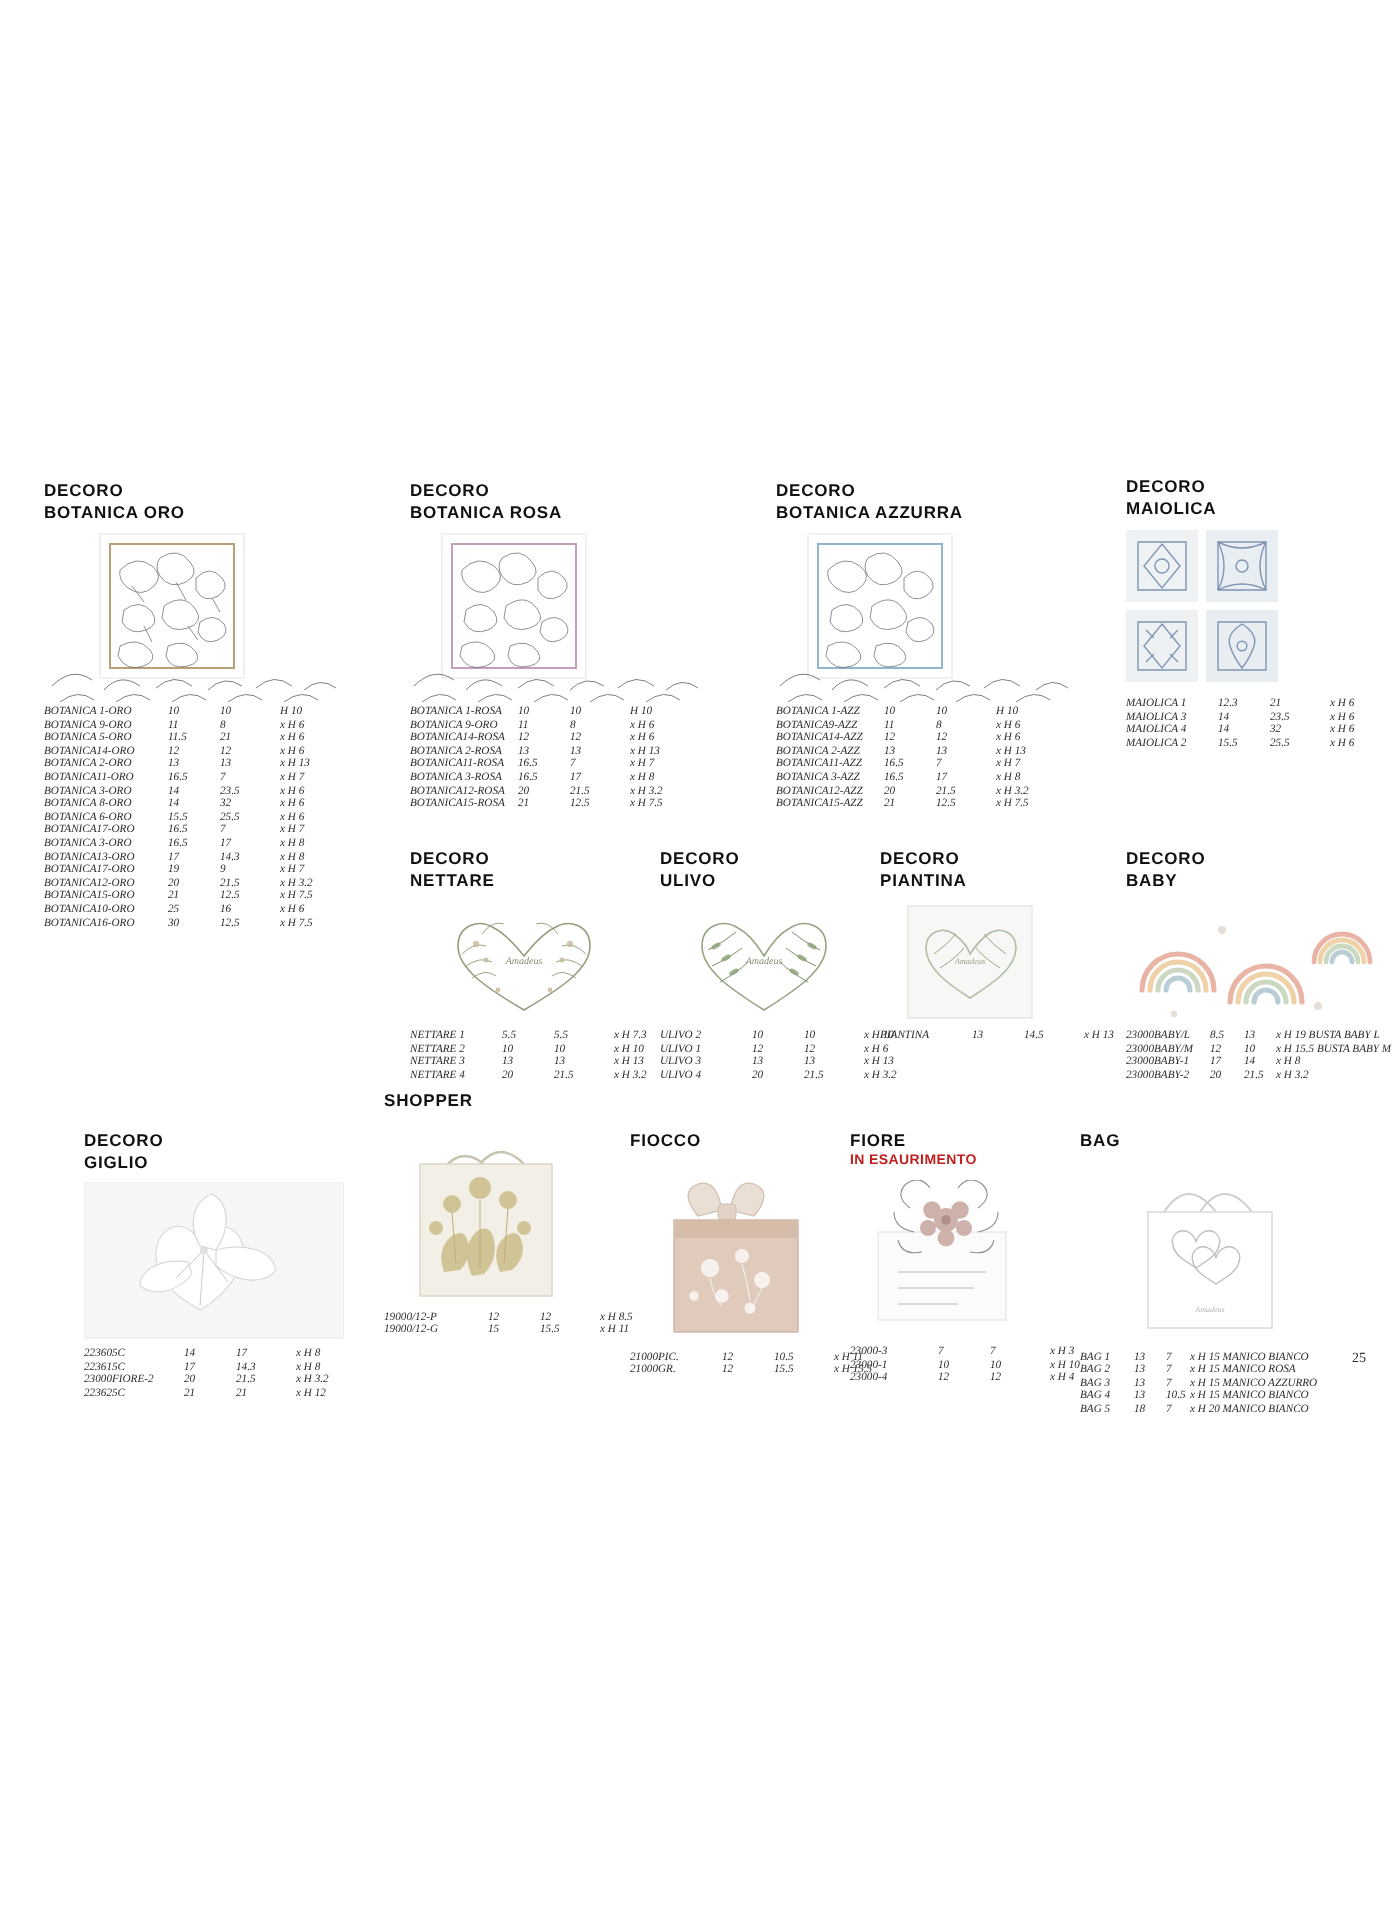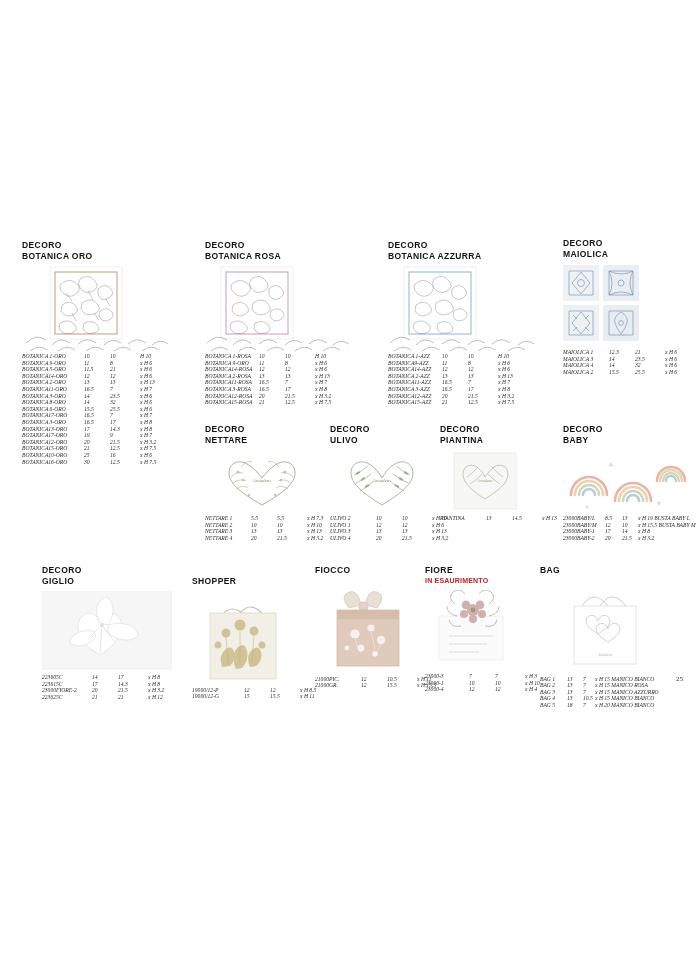--- a/index.html
+++ b/index.html
@@ -374,21 +374,21 @@
       </svg>
     </div>
     <div class="specs wide2" style="margin-top:3px;">
       <span class="row"><span class="c1" style="width:50px">223605C</span><span class="c2">14</span><span class="c3">17</span><span class="c4">x H 8</span></span>
       <span class="row"><span class="c1" style="width:50px">223615C</span><span class="c2">17</span><span class="c3">14.3</span><span class="c4">x H 8</span></span>
       <span class="row"><span class="c1" style="width:50px">23000FIORE-2</span><span class="c2">20</span><span class="c3">21.5</span><span class="c4">x H 3.2</span></span>
       <span class="row"><span class="c1" style="width:50px">223625C</span><span class="c2">21</span><span class="c3">21</span><span class="c4">x H 12</span></span>
     </div>
   </div>
 
-  <div class="block" style="left:192px; top:576px; width:115px;">
+  <div class="block" style="left:192px; top:545px; width:115px;">
     <div class="blk-title">
       <span>SHOPPER</span>
     </div>
     <div class="img-area" style="width:100px; height:88px; margin-top:10px;">
       <svg viewBox="0 0 100 88" width="100" height="88" class="svgfill">
         <path d="M30 18 q10 -12 22 0" fill="none" stroke="#c8c3b0" stroke-width="1.2"></path>
         <path d="M48 16 q10 -12 22 0" fill="none" stroke="#c8c3b0" stroke-width="1.2"></path>
         <rect x="18" y="16" width="66" height="66" fill="#f1efe6" stroke="#ddd9c9" stroke-width="0.8"></rect>
         <g fill="#cdbf8d" opacity="0.9">
           <path d="M30 70 q-4 -12 4 -18 q6 -4 8 3 q2 8 -4 14z"></path>

